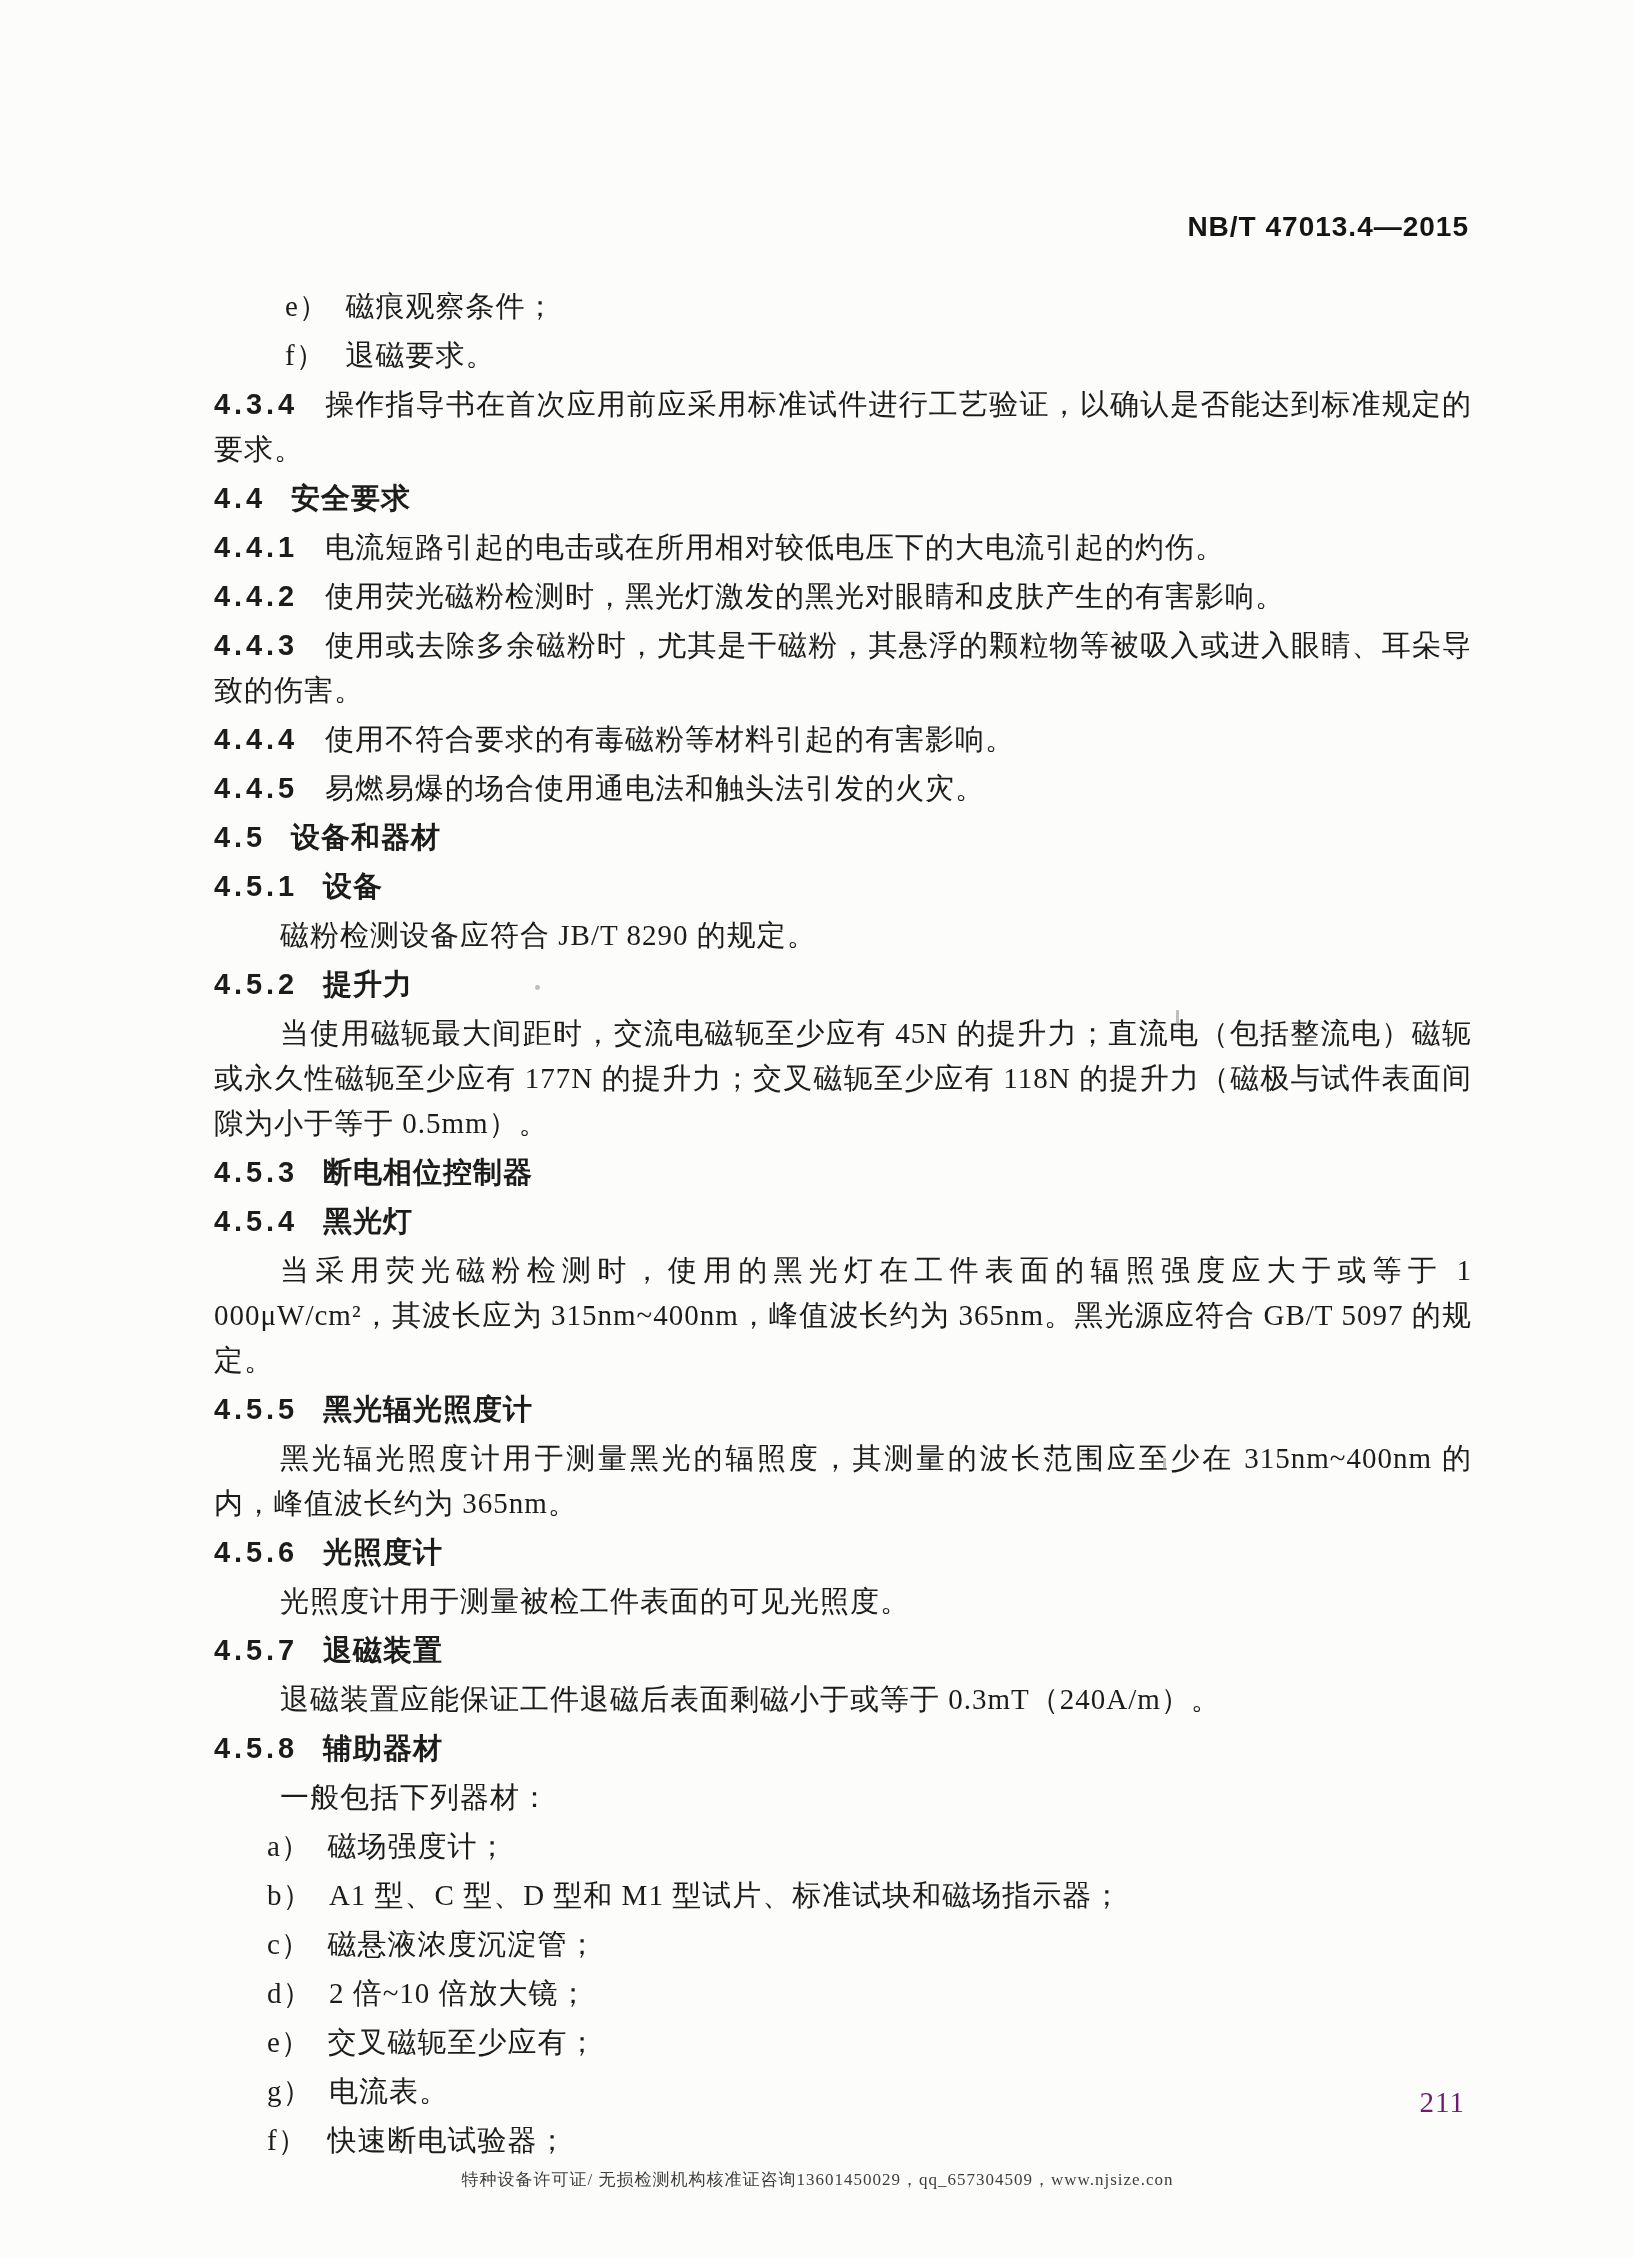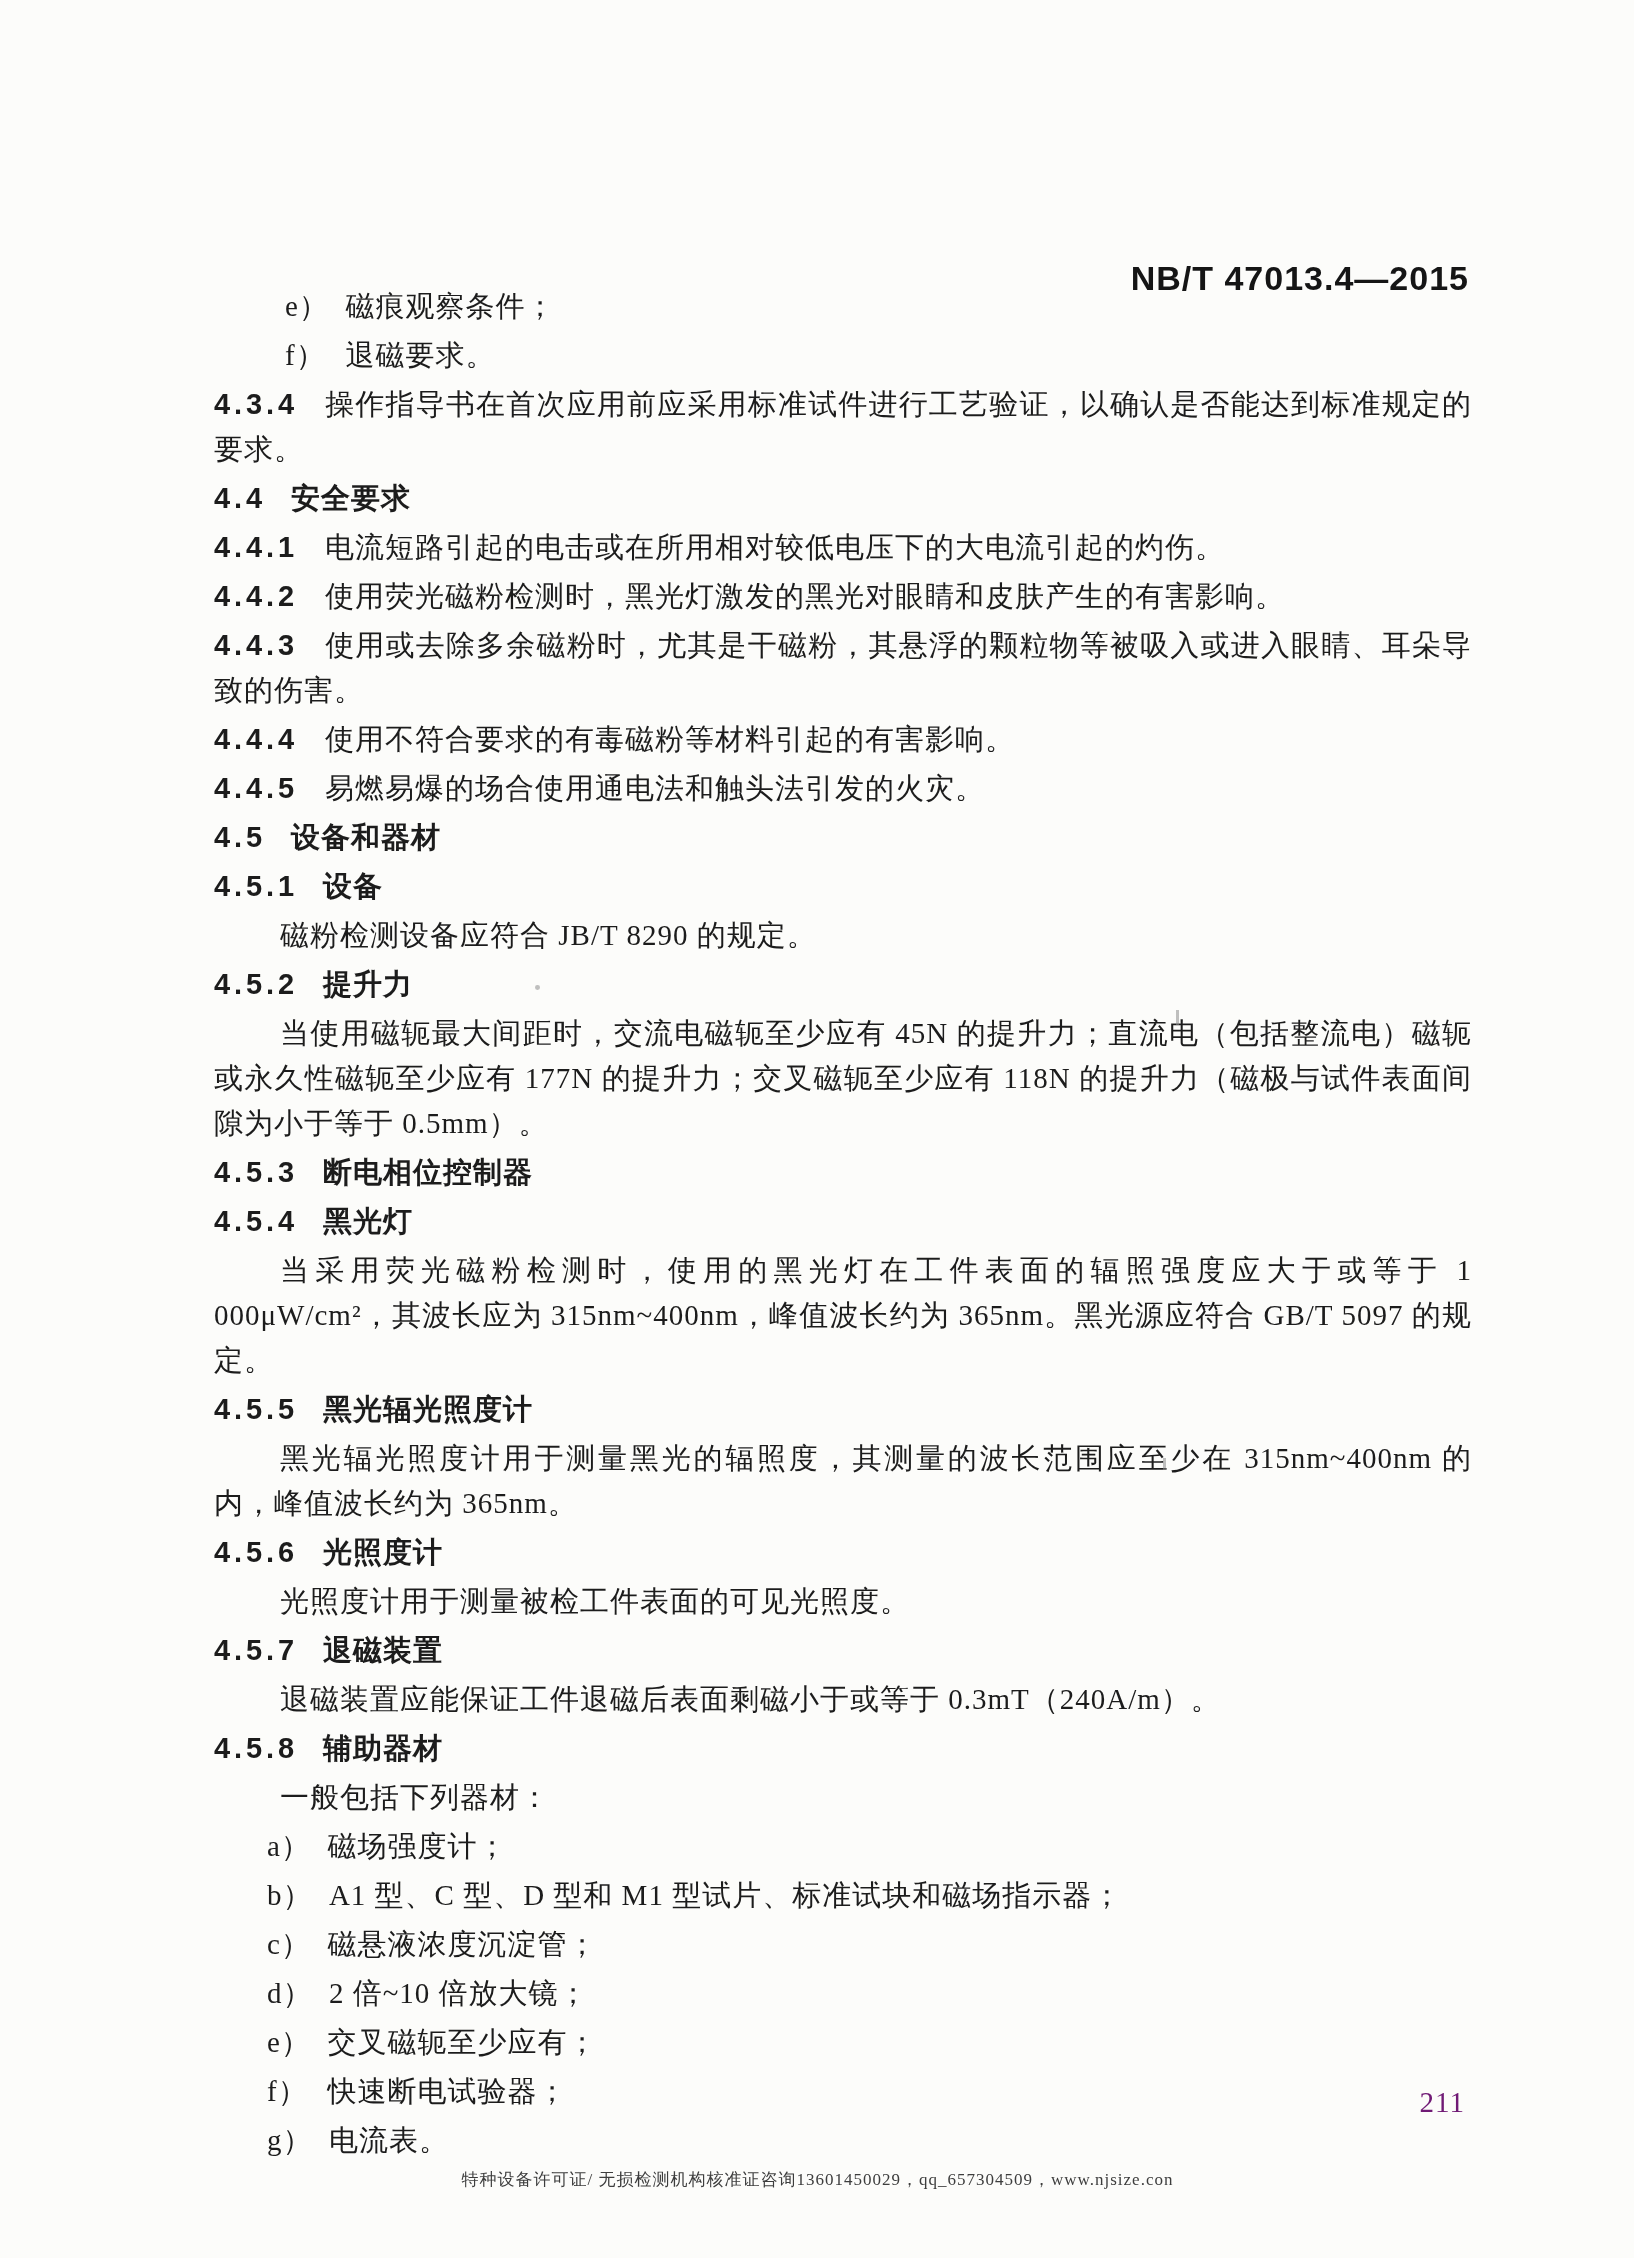--- a/index.html
+++ b/index.html
@@ -8,21 +8,21 @@
     width:1635px;height:2258px;
     background:#fcfcfa;
     font-family:"Liberation Serif","DejaVu Serif",serif;
     color:#1c1c1c;
     overflow:hidden;
   }
   
   .doc-header{
     position:absolute;top:211px;right:166px;
     font-family:"Liberation Sans","DejaVu Sans",sans-serif;
-    font-weight:700;font-size:34px;letter-spacing:1px;color:#151515;margin-top:48px;
+    font-weight:700;font-size:28px;letter-spacing:1px;color:#151515;
   }
   
   .content{
     position:absolute;top:280px;left:210px;width:1266px;
     font-size:29px;line-height:45px;letter-spacing:1px;
     text-align:justify;
   }
   .row{margin:4px;}
   .num{
     font-family:"Liberation Sans","DejaVu Sans",sans-serif;
@@ -83,22 +83,22 @@
       <div class="row para">光照度计用于测量被检工件表面的可见光照度。</div>
       <div class="row heading"><span class="num">4.5.7</span><span>退磁装置</span></div>
       <div class="row para">退磁装置应能保证工件退磁后表面剩磁小于或等于 0.3mT（240A/m）。</div>
       <div class="row heading"><span class="num">4.5.8</span><span>辅助器材</span></div>
       <div class="row para">一般包括下列器材：</div>
       <div class="row list"><span class="marker">a）</span><span>磁场强度计；</span></div>
       <div class="row list"><span class="marker">b）</span><span>A1 型、C 型、D 型和 M1 型试片、标准试块和磁场指示器；</span></div>
       <div class="row list"><span class="marker">c）</span><span>磁悬液浓度沉淀管；</span></div>
       <div class="row list"><span class="marker">d）</span><span>2 倍~10 倍放大镜；</span></div>
       <div class="row list"><span class="marker">e）</span><span>交叉磁轭至少应有；</span></div>
+      <div class="row list"><span class="marker">g）</span><span>电流表。</span></div>
       <div class="row list"><span class="marker">f）</span><span>快速断电试验器；</span></div>
-      <div class="row list"><span class="marker">g）</span><span>电流表。</span></div>
     </div>
 
   <div class="speck dot" style="left:535px;top:985px;"></div>
   <div class="speck tick" style="left:1176px;top:1010px;"></div>
   <div class="speck tick" style="left:1163px;top:1458px;height:11.6px;"></div>
 
   <div class="page-number">211</div>
 
   <div class="doc-footer">特种设备许可证/ 无损检测机构核准证咨询13601450029，qq_657304509，www.njsize.con</div>
 

